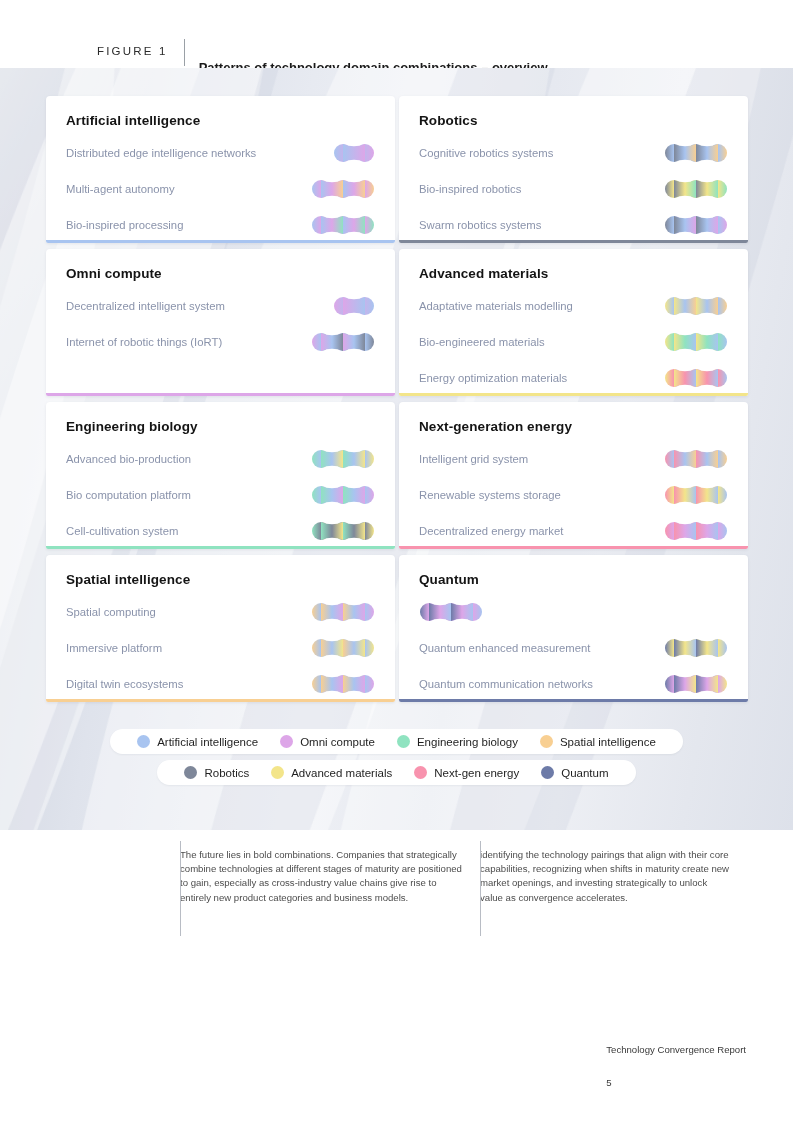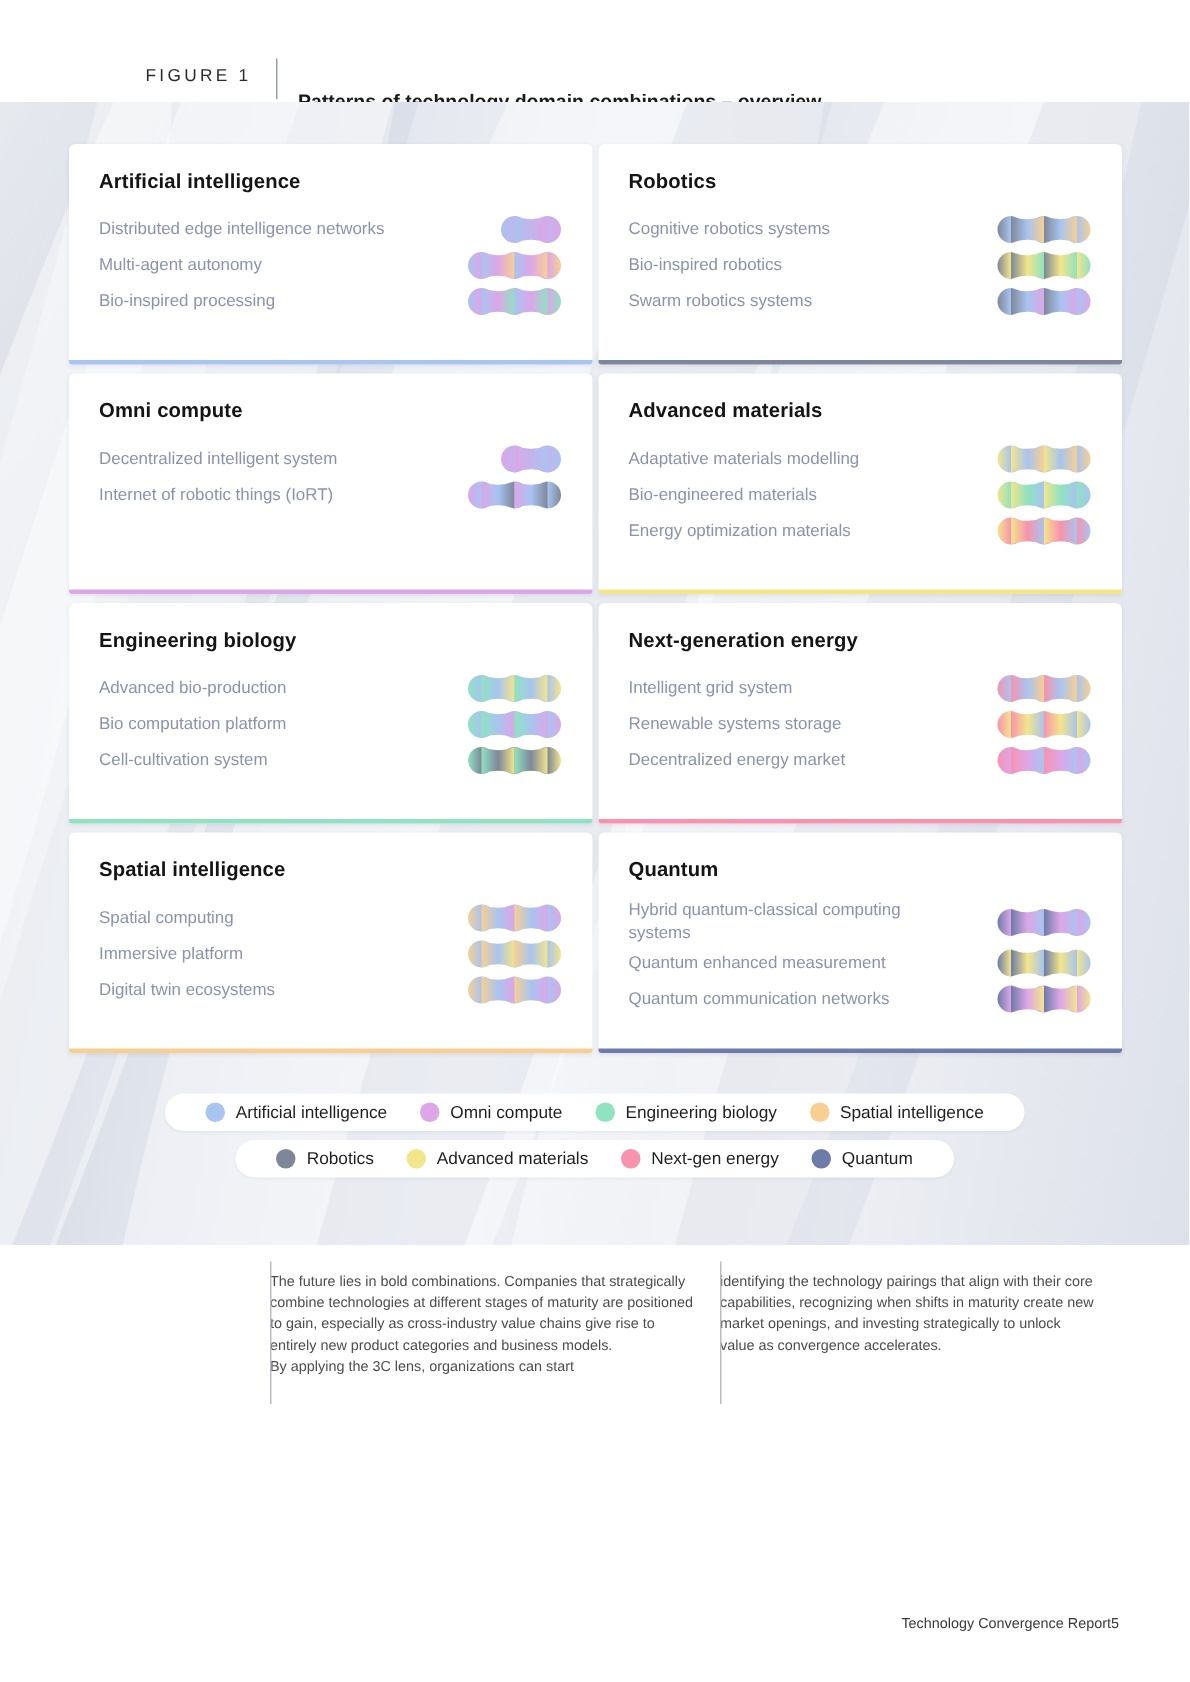--- a/index.html
+++ b/index.html
@@ -67,21 +67,21 @@
     box-shadow: 0 1px 3px rgba(70,80,100,0.10);
   }
   .card-accent {
     position:absolute; left:0; right:0; bottom:0; height:3px;
     border-radius:0 0 2px 2px;
   }
   .card-title {
     font-size:13.5px; font-weight:700; color:#141414;
     margin:0 0 13px 0; letter-spacing:0.1px;
   }
-  .combo-list { display:flex; flex-direction:column; gap:0px; }
+  .combo-list { display:flex; flex-direction:column; gap:12px; }
   .combo-row {
     display:flex; align-items:center; justify-content:space-between;
     min-height:24px;
   }
   .combo-label {
     font-size:11.3px; color:#8a93ab; font-weight:400;
     line-height:15px; max-width:225px;
   }
   .combo-dots {
     position:relative; height:18px; flex:0 0 auto;
@@ -128,22 +128,22 @@
     width:1px; height:95px; background:#b8bcc4;
   }
   .col.c1 { width:286px; margin-left:180px; }
   .col.c2 { width:250px; margin-left:14px; }
   .col p { margin:0; }
   .col p + p { margin-top:0px; }
 
   
   .footer {
     position:absolute; right:47px; bottom:33px;
-    display:flex; align-items:baseline; 
-    font-size:9.6px; color:#3a3a3a;
+    display:flex; align-items:baseline; gap:22px;
+    font-size:9.6px; color:#3a3a3a;flex-direction:column;
   }
   .footer-page { font-weight:400; }
 </style>
 </head>
 <body>
 
 <div class="fig-header">
   <div class="fig-header-inner">
     <span class="fig-kicker">FIGURE 1</span>
     <span class="fig-divider"></span>
@@ -657,21 +657,20 @@
             </span>
           </span>
         </div>
       </div>
       <div class="card-accent" style="background:#f8cf92"></div>
     </div>
     <div class="card">
       <div class="card-title">Quantum</div>
       <div class="combo-list">
         <div class="combo-row">
-          <span class="combo-label">Hybrid quantum-classical computing systems</span>
           <span class="combo-dots">
             <span class="blob">
               <svg width="64" height="20" viewBox="0 0 64 20">
                 <defs>
                   <linearGradient id="bg20" x1="0" y1="0" x2="1" y2="0">
                     <stop offset="0%" stop-color="#6d7ba8"></stop>
                     <stop offset="50%" stop-color="#dda6e8"></stop>
                     <stop offset="100%" stop-color="#a8c4f0"></stop>
                   </linearGradient>
                 </defs>
@@ -776,21 +775,20 @@
           <span class="legend-swatch" style="background:#6d7ba8"></span>
           <span class="legend-text">Quantum</span>
         </div>
       </div>
     </div>
   </div>
 
 <div class="body-text">
   <div class="col c1" id="col1">
       <p>The future lies in bold combinations. Companies that strategically combine technologies at different stages of maturity are positioned to gain, especially as cross-industry value chains give rise to entirely new product categories and business models.</p>
-      <p>By applying the 3C lens, organizations can start</p>
     </div>
   <div class="col c2" id="col2">
       <p>identifying the technology pairings that align with their core capabilities, recognizing when shifts in maturity create new market openings, and investing strategically to unlock value as convergence accelerates.</p>
     </div>
 </div>
 
 <div class="footer">
   <span>Technology Convergence Report</span>
   <span class="footer-page">5</span>
 </div>

